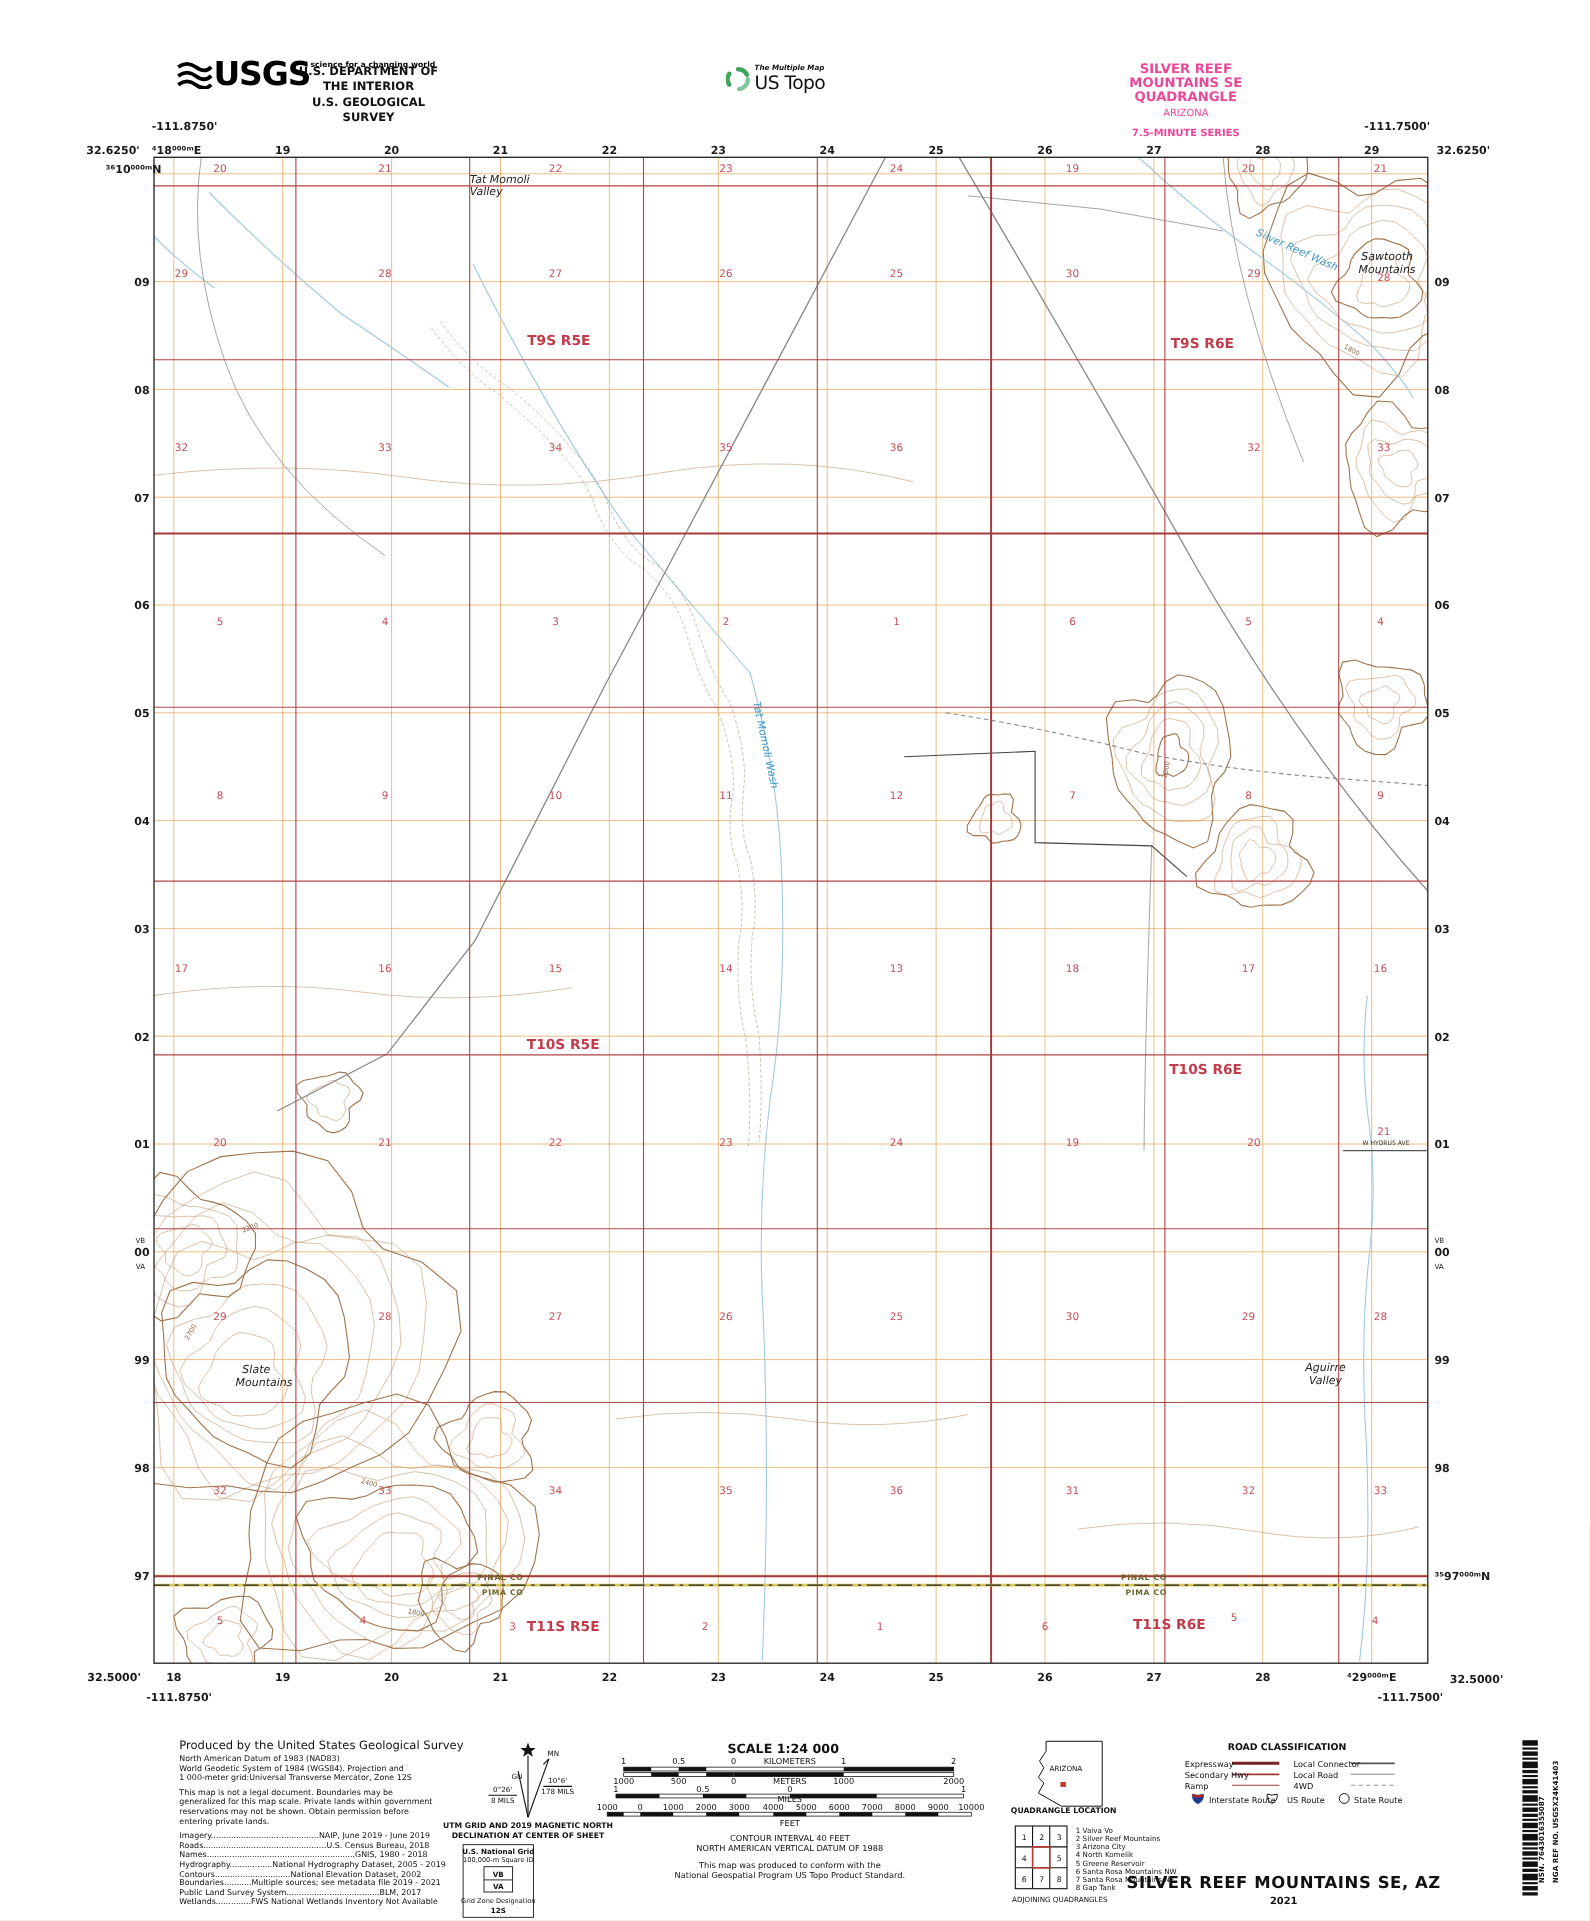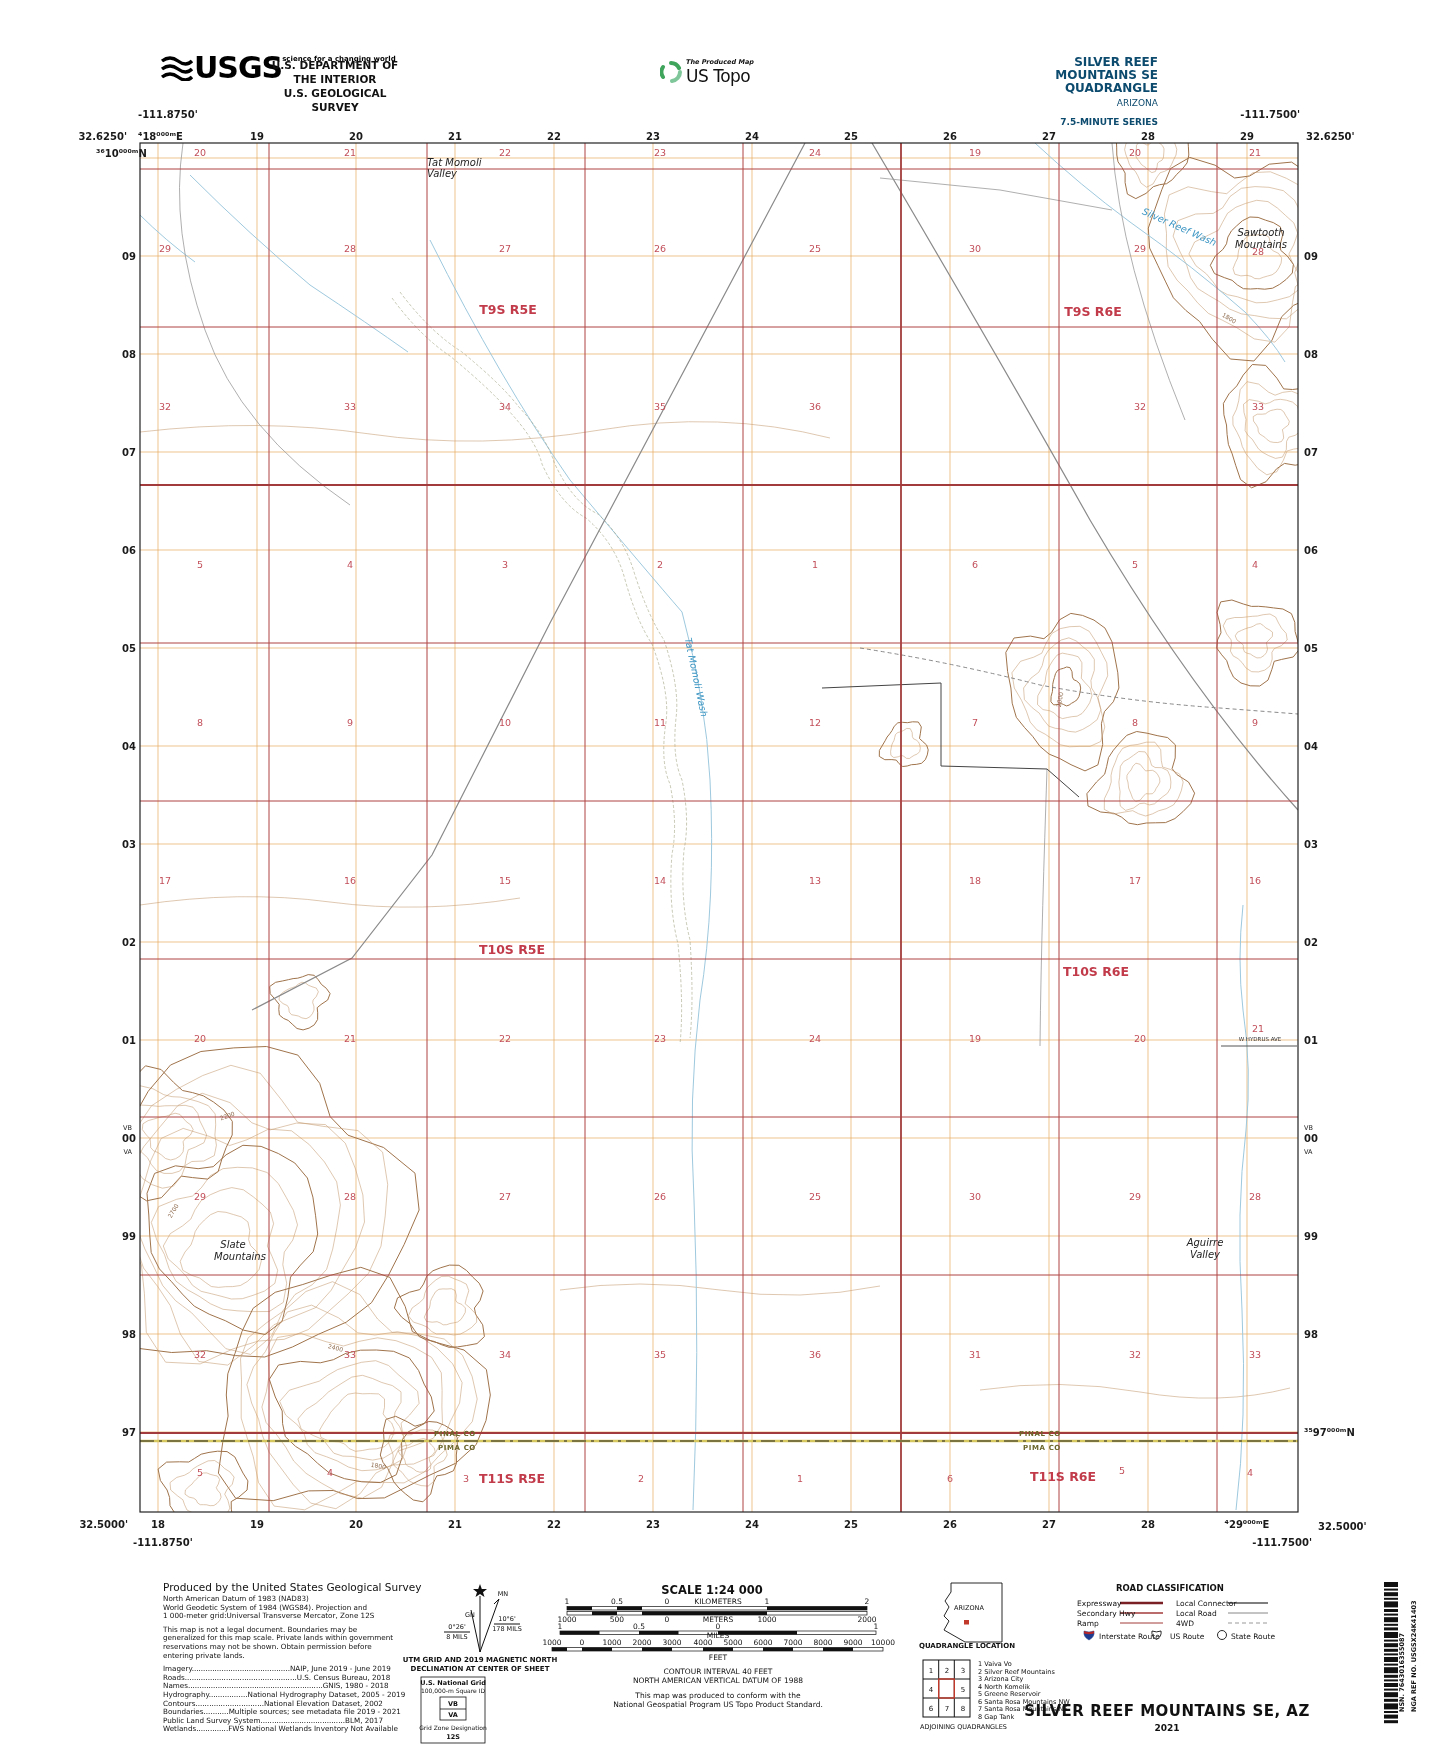--- a/index.html
+++ b/index.html
@@ -49,21 +49,21 @@
   .roadd{fill:none;stroke:#555;stroke-width:1}
   .trail{fill:none;stroke:#8a8a8a;stroke-width:1;stroke-dasharray:4 3}
   .braid{fill:none;stroke:#a3a383;stroke-width:.6;stroke-dasharray:3 2}
   .bound{fill:none;stroke:#444;stroke-width:1}
   .county-y{fill:none;stroke:#d6c75f;stroke-width:2.6}
   .county-b{fill:none;stroke:#222;stroke-width:1;stroke-dasharray:14 5 3 5}
   .barline{stroke:#111;stroke-width:.7;fill:#fff}
   .barfill{fill:#111}
   
   .hdr-agency{left:260px;top:58px;width:150px;text-align:center;font-size:10.5px;font-weight:700;line-height:14px;color:#111}
-  .hdr-quad{left:998px;top:56px;width:160px;text-align:right;color:#0c4a6e}
+  .hdr-quad{left:998px;top:56px;width:160px;text-align:center;color:#ec4899}
   .hdr-quad .l1{font-size:12px;font-weight:700;line-height:13px}
   .hdr-quad .l2{font-size:9px;margin-top:3px}
   .hdr-quad .l3{font-size:9px;font-weight:700;margin-top:9px}
   .ustopo{left:660px;top:58px;display:flex;align-items:center;gap:4px}
   .ustopo .txt .b{font-size:6.5px;font-style:italic;font-weight:700;color:#111}
   .ustopo .txt .p{font-size:17px;color:#111;letter-spacing:-.5px}
   .usgs{left:160px;top:54px;display:flex;flex-direction:row;color:#000}
   .usgs .row{display:flex;align-items:center}
   .usgs .mark{font-size:30px;font-weight:700;letter-spacing:-1px;line-height:28px}
   .usgs .tag{font-size:7px;font-weight:700;margin-top:1px}
@@ -601,21 +601,21 @@
     <div>U.S. GEOLOGICAL SURVEY</div>
   </div>
 
   <div class="abs ustopo">
     <svg width="22" height="22" viewBox="0 0 22 22" style="position:static">
       <path d="M11,2 a9,9 0 0 1 8,5" fill="none" stroke="#3fa45c" stroke-width="4" stroke-linecap="round"></path>
       <path d="M20,11 a9,9 0 0 1 -8,9" fill="none" stroke="#7fc79a" stroke-width="4" stroke-linecap="round"></path>
       <path d="M3,16 a9,9 0 0 1 0,-10" fill="none" stroke="#3fa45c" stroke-width="4" stroke-linecap="round"></path>
     </svg>
     <div class="txt">
-      <div class="b">The Produced Map</div>
+      <div class="b">The Multiple Map</div>
       <div class="p">US Topo</div>
     </div>
   </div>
 
   <div class="abs hdr-quad">
     <div class="l1">SILVER REEF MOUNTAINS SE QUADRANGLE</div>
     <div class="l2">ARIZONA</div>
     <div class="l3">7.5-MINUTE SERIES</div>
   </div>
 

